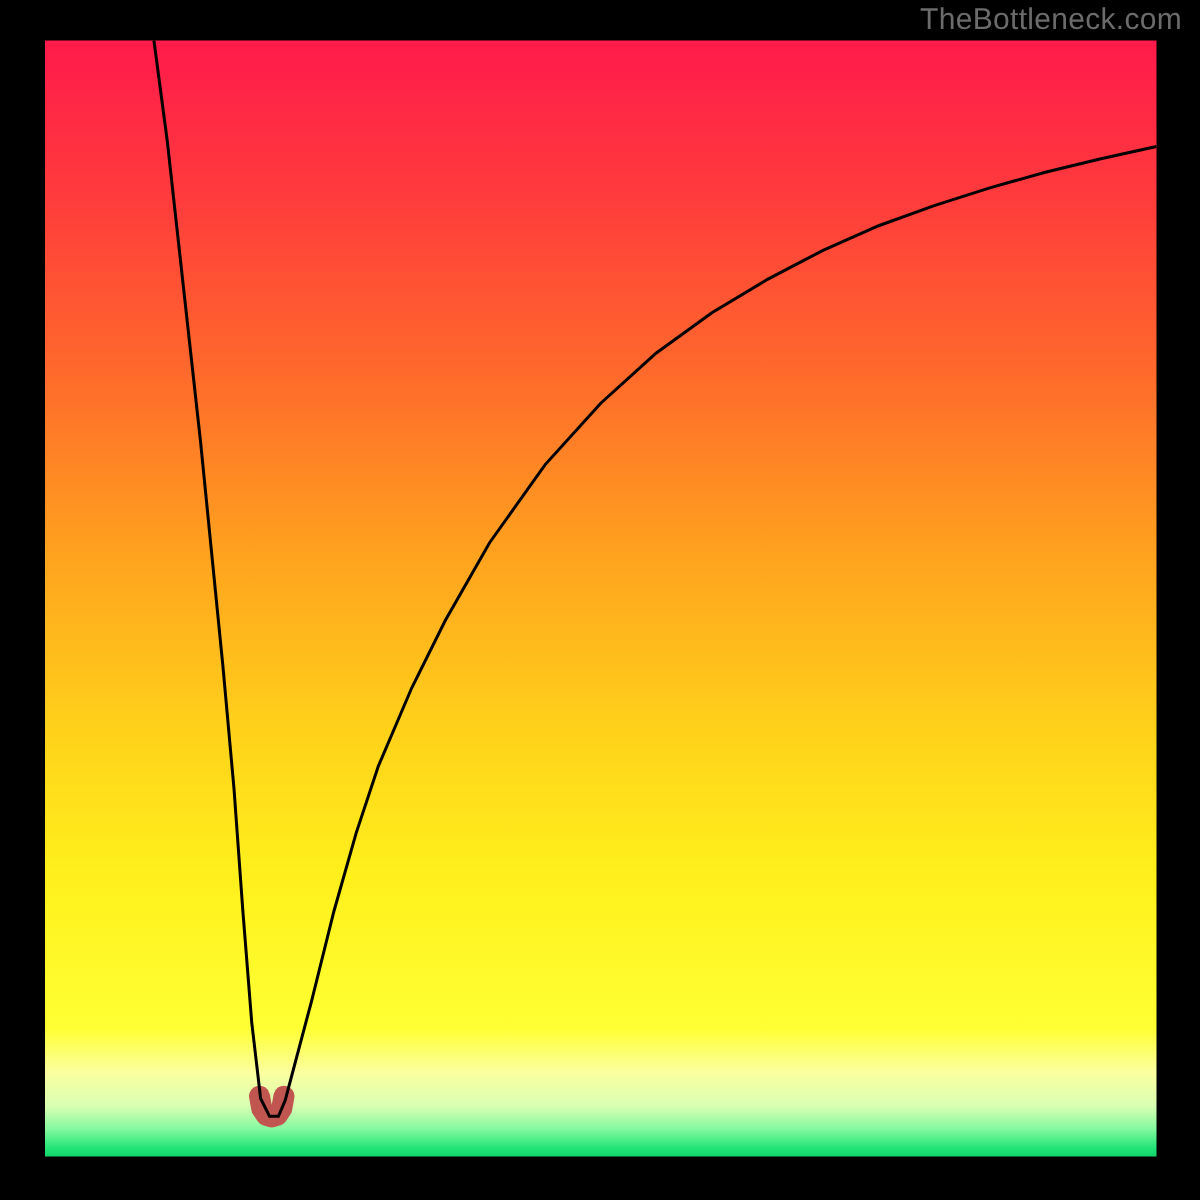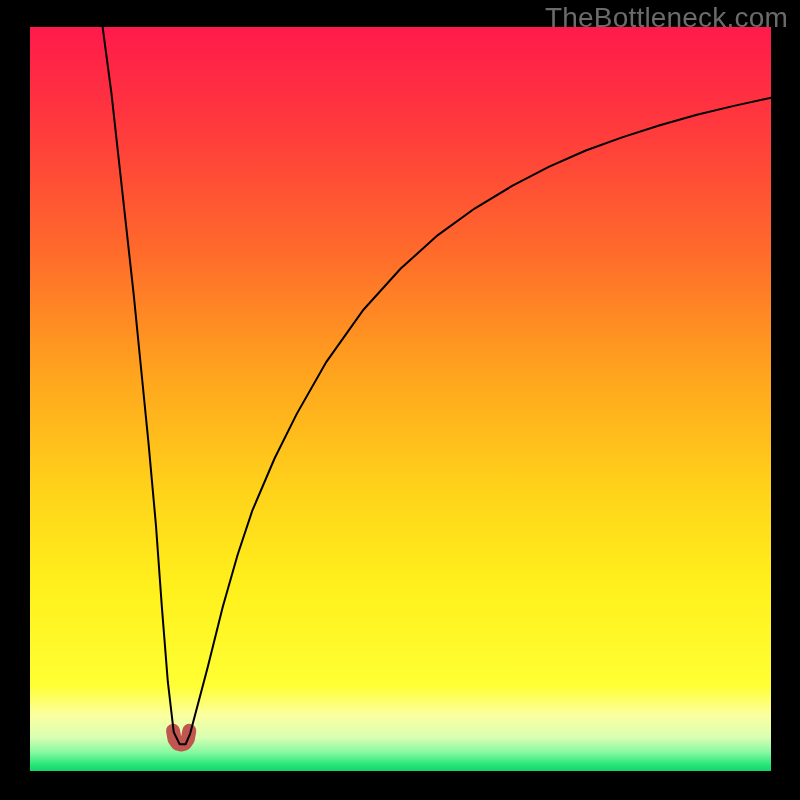--- a/index.html
+++ b/index.html
@@ -14,21 +14,21 @@
   .frame {
     position: relative;
     width: 800px;
     height: 800px;
   }
   .watermark {
     position: absolute;
     top: 2px;
     right: 12px;
     color: #6b6b6b;
-    font-size: 28px;
+    font-size: 20px;
     font-weight: 400;
     letter-spacing: 0.2px;
     z-index: 5;
     user-select: none;
   }
   svg {
     display: block;
   }
 </style>
 </head>

